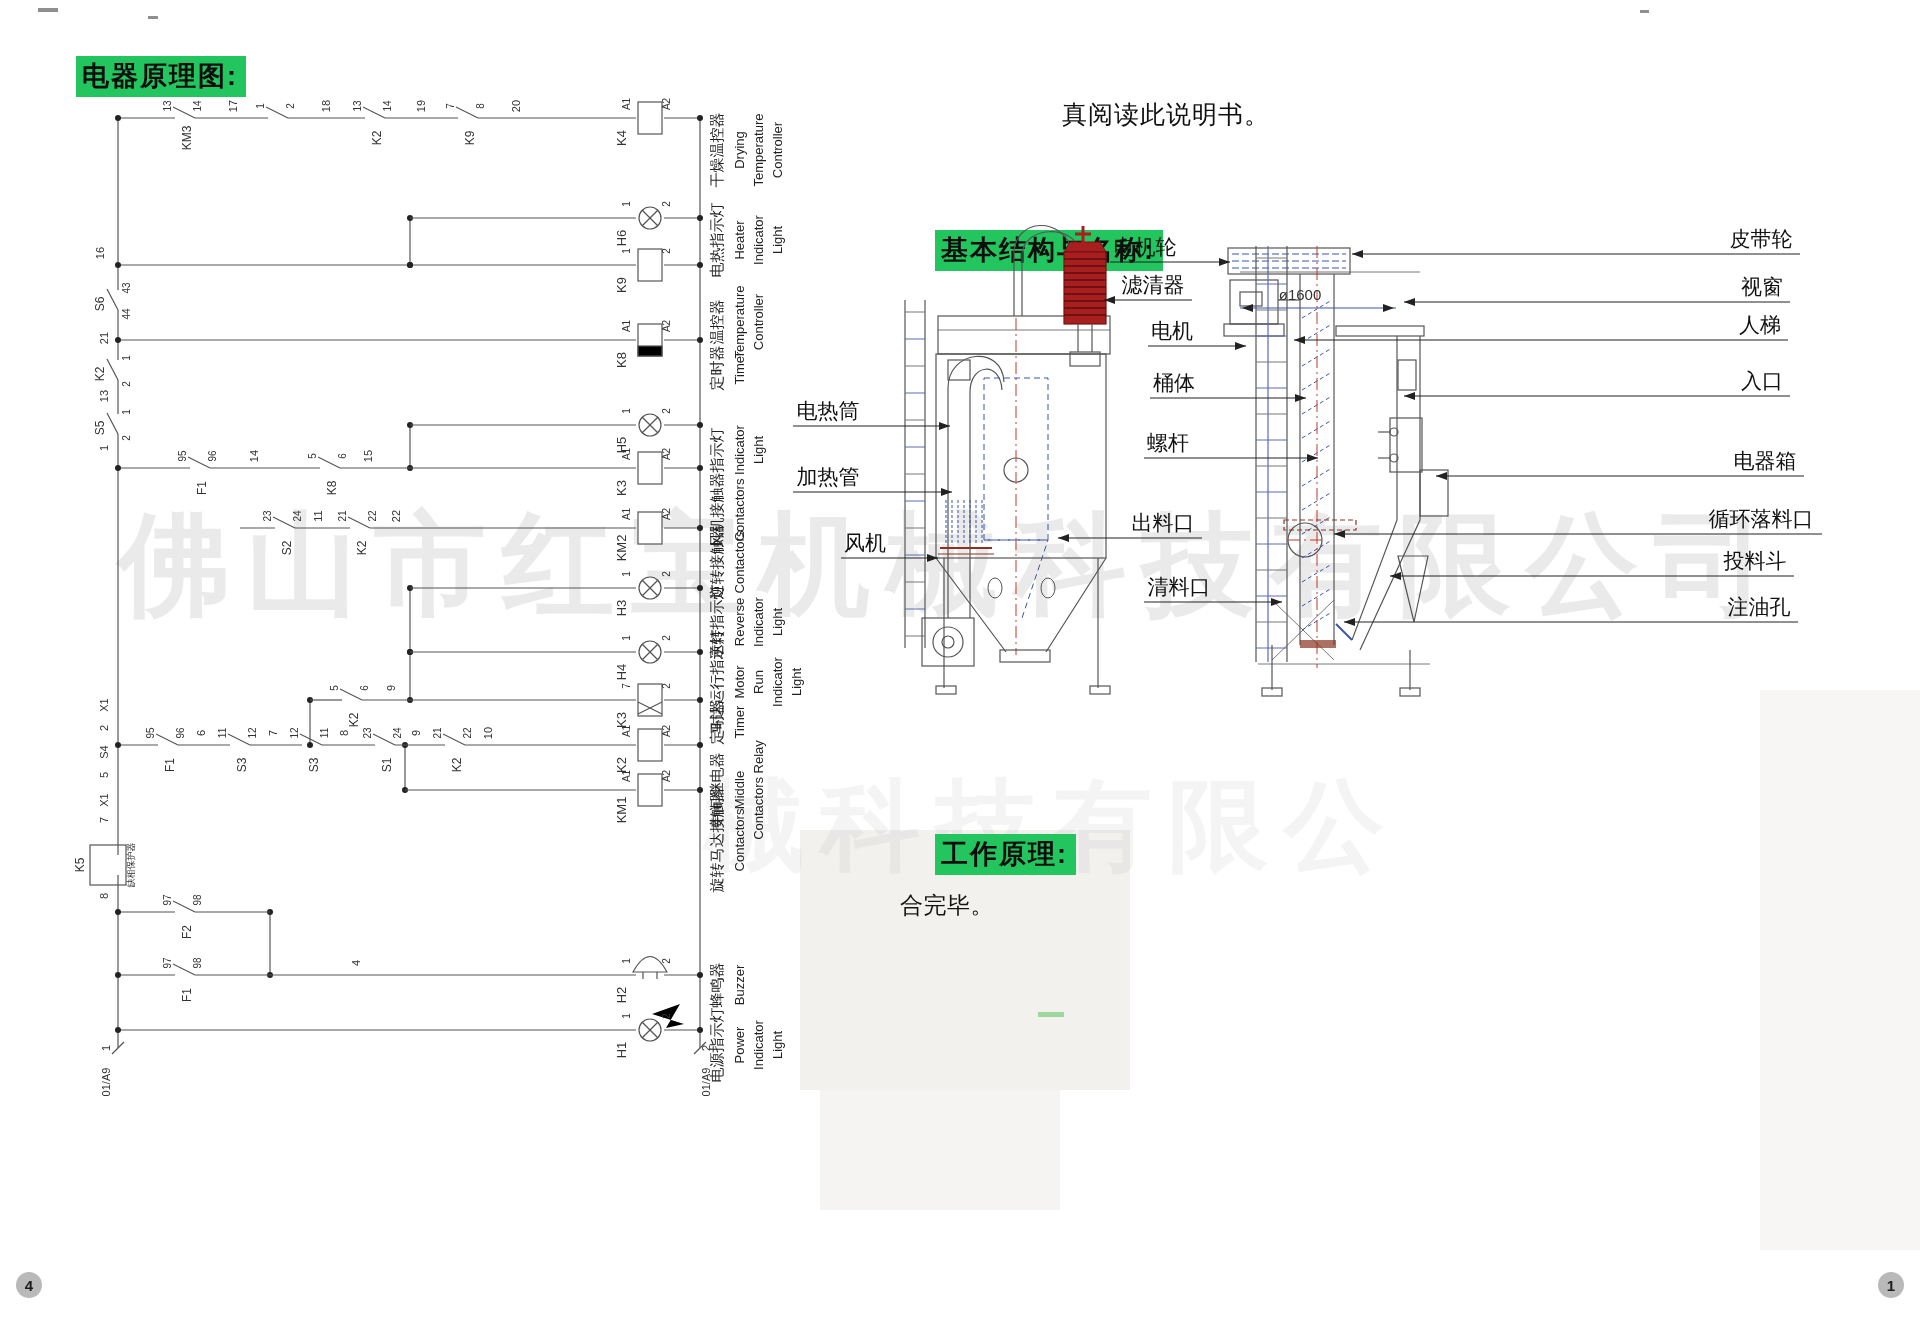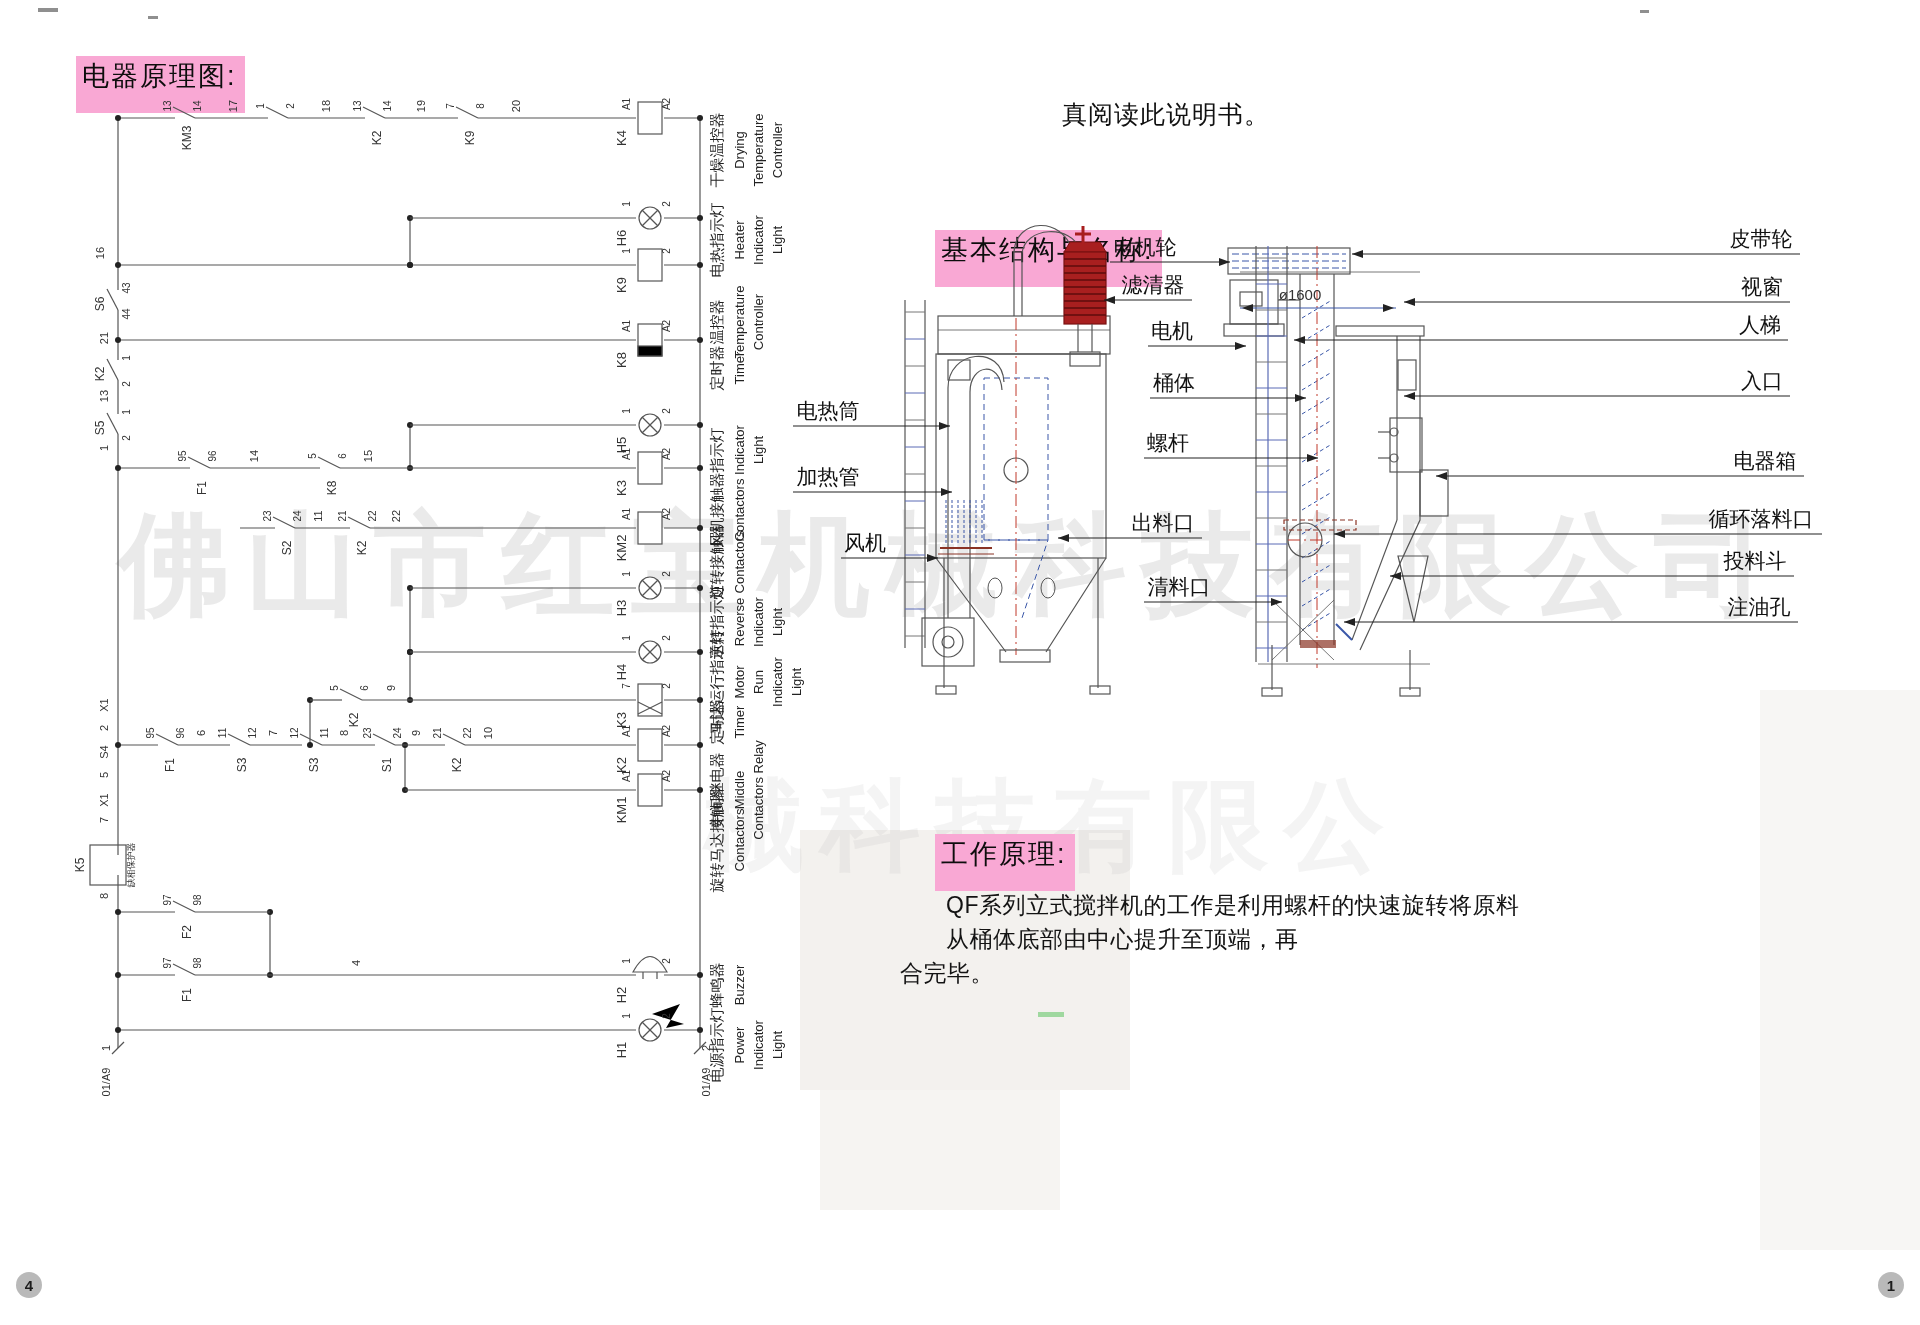--- a/index.html
+++ b/index.html
@@ -2,22 +2,22 @@
 <html><head>
 <meta charset="utf-8">
 <style>
   html,body{margin:0;padding:0;}
   body{
     width:1920px;height:1325px;position:relative;background:#ffffff;
     font-family:"Liberation Sans","DejaVu Sans",sans-serif;color:#1a1a1a;overflow:hidden;
   }
   .abs{position:absolute;}
   .sec-title{
-    display:inline-block;background:#f9a8d4;padding:2px 8px 19px 6px;
-    font-weight:normal;font-size:27px;letter-spacing:2px;color:#0d0d0d;
+    display:inline-block;background:#22c55e;padding:2px 8px 3px 6px;
+    font-weight:bold;font-size:27px;letter-spacing:2px;color:#0d0d0d;
   }
   .intro{
     font-size:25px;line-height:33px;color:#101010;letter-spacing:1px;width:430px;
   }
   .intro .ind{text-indent:38px;}
   .principle-text{font-size:23px;line-height:34px;color:#131313;width:640px;letter-spacing:0.5px;}
   .principle-text .ind{margin-left:46px;}
   .watermark{
     font-weight:bold;white-space:nowrap;color:rgba(150,150,150,0.20);
     letter-spacing:16px;pointer-events:none;
@@ -54,21 +54,20 @@
 </div>
 <div class="abs" style="left:935px;top:834px;">
   <span class="sec-title">工作原理:</span>
 </div>
 
 <div class="abs intro" style="left:1062px;top:98px;">
   <div>真阅读此说明书。</div>
 </div>
 
 <div class="abs principle-text" style="left:900px;top:888px;">
-  <div class="ind">QF系列立式搅拌机的工作是利用螺杆的快速旋转将原料从桶体底部由中心提升至顶端，再</div>
   <div>合完毕。</div>
 </div>
 
 <div class="abs page-badge" style="left:16px;top:1272px;">4</div>
 <div class="abs page-badge" style="left:1878px;top:1272px;">1</div>
 
 <svg id="art" class="abs" style="left:0;top:0;" width="1920" height="1325" viewBox="0 0 1920 1325">
     <g>
       <line x1="700" y1="118" x2="700" y2="1030" stroke="#555" stroke-width="1.2"></line>
       <line x1="118" y1="118" x2="118" y2="290" stroke="#555" stroke-width="1.2"></line>

